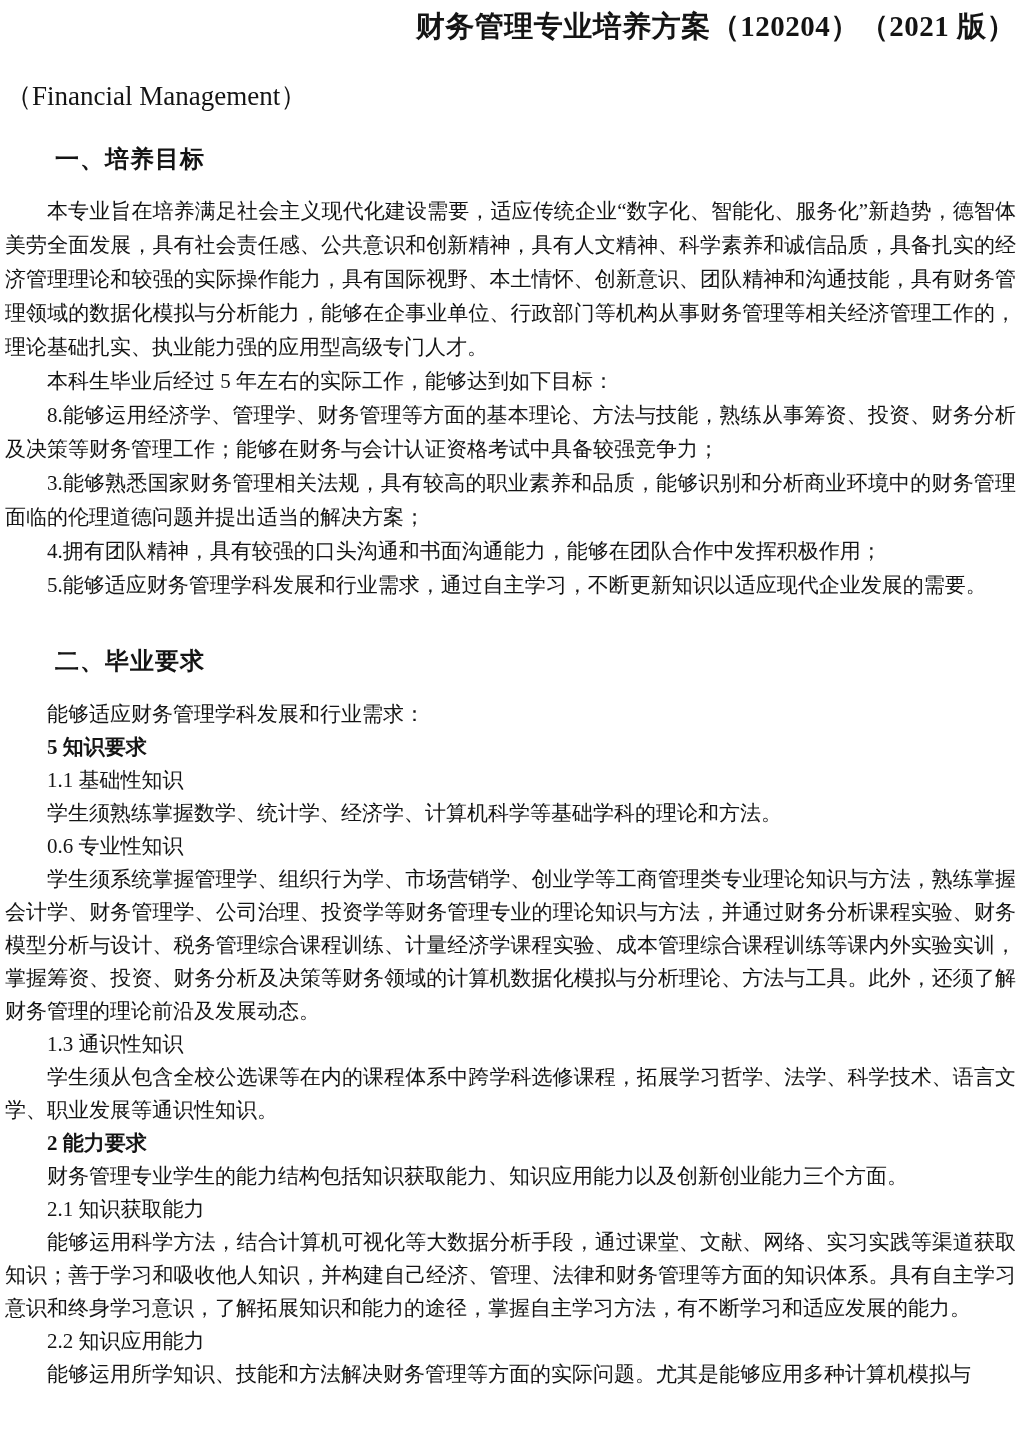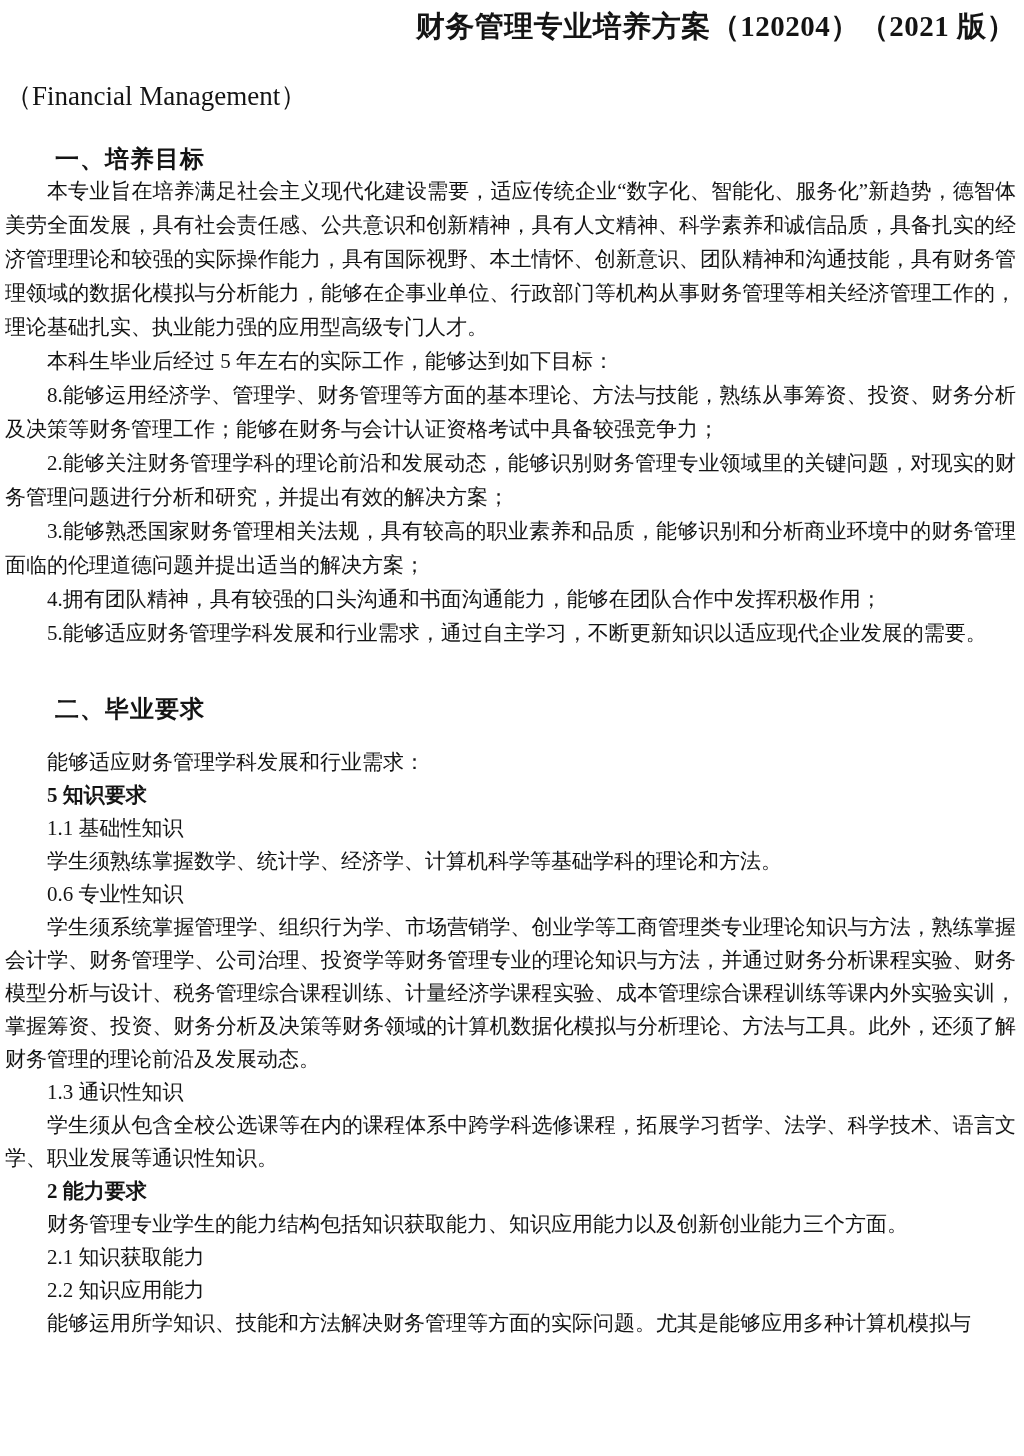--- a/index.html
+++ b/index.html
@@ -31,20 +31,21 @@
     margin-top: 34px;
   }
   .sec-head {
     font-family: "Liberation Sans", "DejaVu Sans", sans-serif;
     font-size: 24px;
     font-weight: bold;
     line-height: 30px;
     padding-left: 50px;
     letter-spacing: 1px;
     margin-top: 30px;
+    margin-bottom: 20px;
   }
   .sec-head.sec2-head {
     margin-top: 44px;
     margin-bottom: 22px;
   }
   p.body {
     font-size: 21px;
     line-height: 34px;
     text-align: justify;
     text-indent: 2em;
@@ -59,37 +60,37 @@
 
   <h1 class="doc-title">财务管理专业培养方案（120204）（2021 版）</h1>
   <div class="doc-subtitle">（Financial Management）</div>
 
   <h2 class="sec-head">一、培养目标</h2>
 
   <div class="sec1">
     <p class="body">本专业旨在培养满足社会主义现代化建设需要，适应传统企业“数字化、智能化、服务化”新趋势，德智体美劳全面发展，具有社会责任感、公共意识和创新精神，具有人文精神、科学素养和诚信品质，具备扎实的经济管理理论和较强的实际操作能力，具有国际视野、本土情怀、创新意识、团队精神和沟通技能，具有财务管理领域的数据化模拟与分析能力，能够在企事业单位、行政部门等机构从事财务管理等相关经济管理工作的，理论基础扎实、执业能力强的应用型高级专门人才。</p>
     <p class="body">本科生毕业后经过 5 年左右的实际工作，能够达到如下目标：</p>
     <p class="body">8.能够运用经济学、管理学、财务管理等方面的基本理论、方法与技能，熟练从事筹资、投资、财务分析及决策等财务管理工作；能够在财务与会计认证资格考试中具备较强竞争力；</p>
-    <p class="body">2.能够关注财务管理学科的理论前沿和发展动态，能够识别财务管理专业领域里的关键问题，对现实的财务管理问题进行分析和研究，并提出有效的解决方案；</p>
     <p class="body">3.能够熟悉国家财务管理相关法规，具有较高的职业素养和品质，能够识别和分析商业环境中的财务管理面临的伦理道德问题并提出适当的解决方案；</p>
     <p class="body">4.拥有团队精神，具有较强的口头沟通和书面沟通能力，能够在团队合作中发挥积极作用；</p>
     <p class="body">5.能够适应财务管理学科发展和行业需求，通过自主学习，不断更新知识以适应现代企业发展的需要。</p>
   </div>
 
   <h2 class="sec-head sec2-head">二、毕业要求</h2>
 
   <div class="sec2">
     <p class="body">能够适应财务管理学科发展和行业需求：</p>
     <p class="body bold-sub">5 知识要求</p>
     <p class="body">1.1 基础性知识</p>
     <p class="body">学生须熟练掌握数学、统计学、经济学、计算机科学等基础学科的理论和方法。</p>
     <p class="body">0.6 专业性知识</p>
     <p class="body">学生须系统掌握管理学、组织行为学、市场营销学、创业学等工商管理类专业理论知识与方法，熟练掌握会计学、财务管理学、公司治理、投资学等财务管理专业的理论知识与方法，并通过财务分析课程实验、财务模型分析与设计、税务管理综合课程训练、计量经济学课程实验、成本管理综合课程训练等课内外实验实训，掌握筹资、投资、财务分析及决策等财务领域的计算机数据化模拟与分析理论、方法与工具。此外，还须了解财务管理的理论前沿及发展动态。</p>
     <p class="body">1.3 通识性知识</p>
     <p class="body">学生须从包含全校公选课等在内的课程体系中跨学科选修课程，拓展学习哲学、法学、科学技术、语言文学、职业发展等通识性知识。</p>
     <p class="body bold-sub">2 能力要求</p>
     <p class="body">财务管理专业学生的能力结构包括知识获取能力、知识应用能力以及创新创业能力三个方面。</p>
     <p class="body">2.1 知识获取能力</p>
+    <p class="body">能够运用科学方法，结合计算机可视化等大数据分析手段，通过课堂、文献、网络、实习实践等渠道获取知识；善于学习和吸收他人知识，并构建自己经济、管理、法律和财务管理等方面的知识体系。具有自主学习意识和终身学习意识，了解拓展知识和能力的途径，掌握自主学习方法，有不断学习和适应发展的能力。</p>
     <p class="body">2.2 知识应用能力</p>
     <p class="body">能够运用所学知识、技能和方法解决财务管理等方面的实际问题。尤其是能够应用多种计算机模拟与</p>
   </div>
 
 </div>
 
 </body></html>

